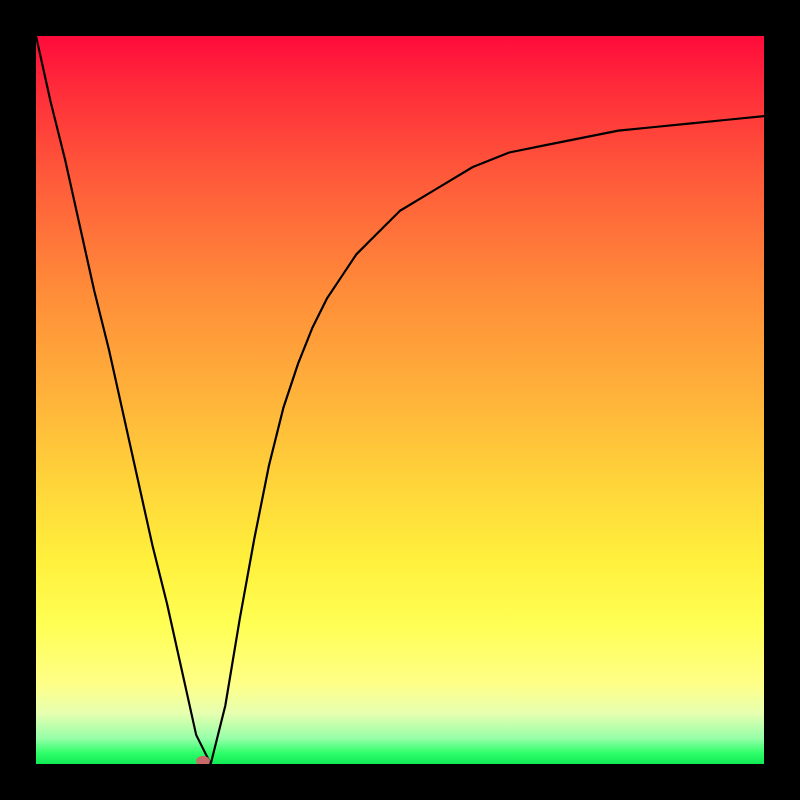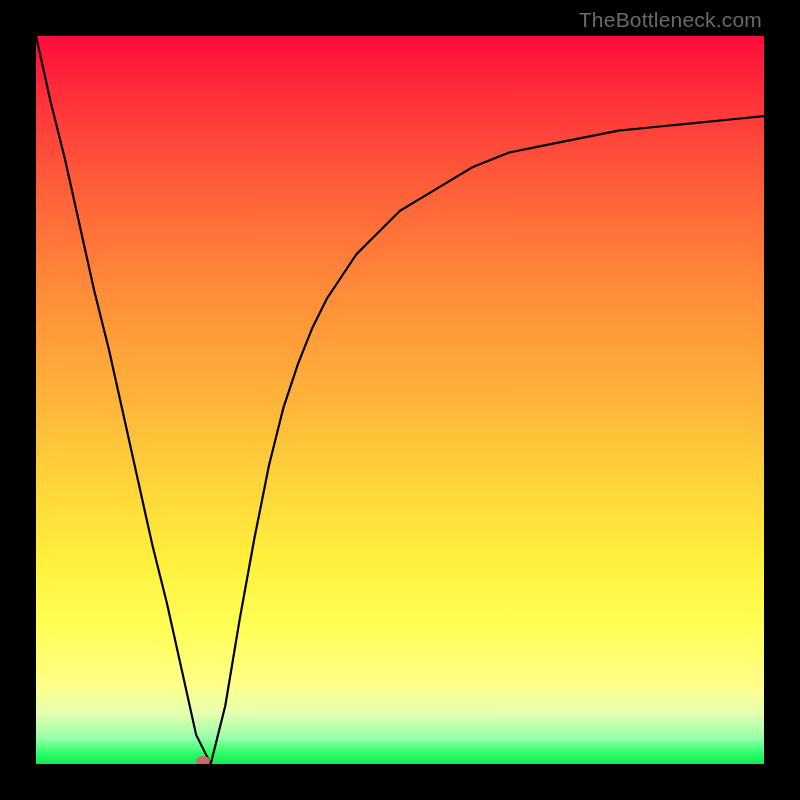--- a/index.html
+++ b/index.html
@@ -75,15 +75,14 @@
 <div class="stage">
 
   <div class="plot-area">
     <div class="gradient-bg"></div>
     <svg class="curve-svg" viewBox="0 0 728 728" preserveAspectRatio="none">
       <path id="curve-path" fill="none" stroke="#000" stroke-width="2.2" stroke-linejoin="round" stroke-linecap="round" d="M0.00 0.00 L14.56 65.52 L29.12 123.76 L43.68 189.28 L58.24 254.80 L72.80 313.04 L87.36 378.56 L101.92 444.08 L116.48 509.60 L131.04 567.84 L145.60 633.36 L160.16 698.88 L174.72 728.00 L189.28 669.76 L203.84 582.40 L218.40 502.32 L232.96 429.52 L247.52 371.28 L262.08 327.60 L276.64 291.20 L291.20 262.08 L305.76 240.24 L320.32 218.40 L334.88 203.84 L349.44 189.28 L364.00 174.72 L400.40 152.88 L436.80 131.04 L473.20 116.48 L509.60 109.20 L546.00 101.92 L582.40 94.64 L618.80 91.00 L655.20 87.36 L691.60 83.72 L728.00 80.08"></path>
     </svg>
     <div id="min-marker" class="min-marker" style="left: 167.44px; top: 725px;"></div>
   </div>
 
-  <div id="wm" class="watermark" style="top:8px; right:38px;">TheBottleneck.com</div>
 
 </div>
 
 </body></html>

